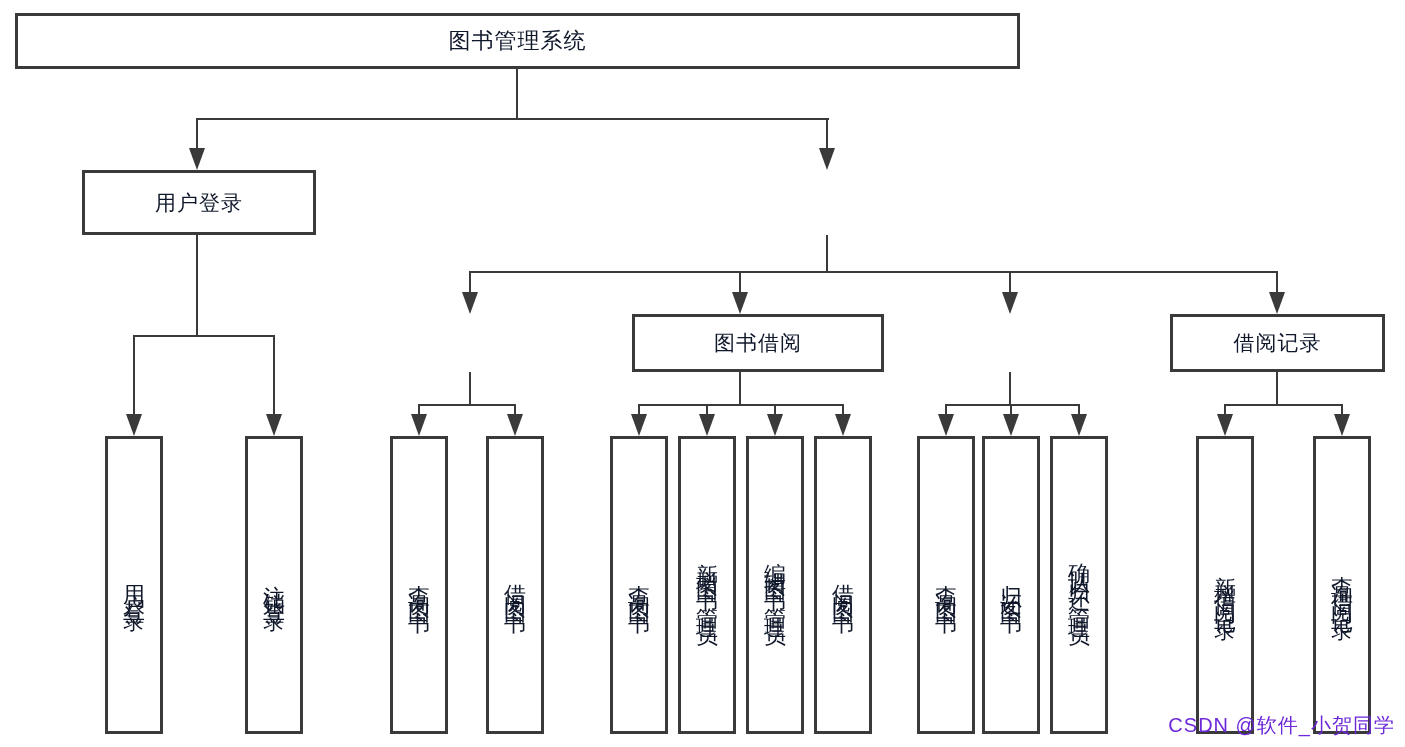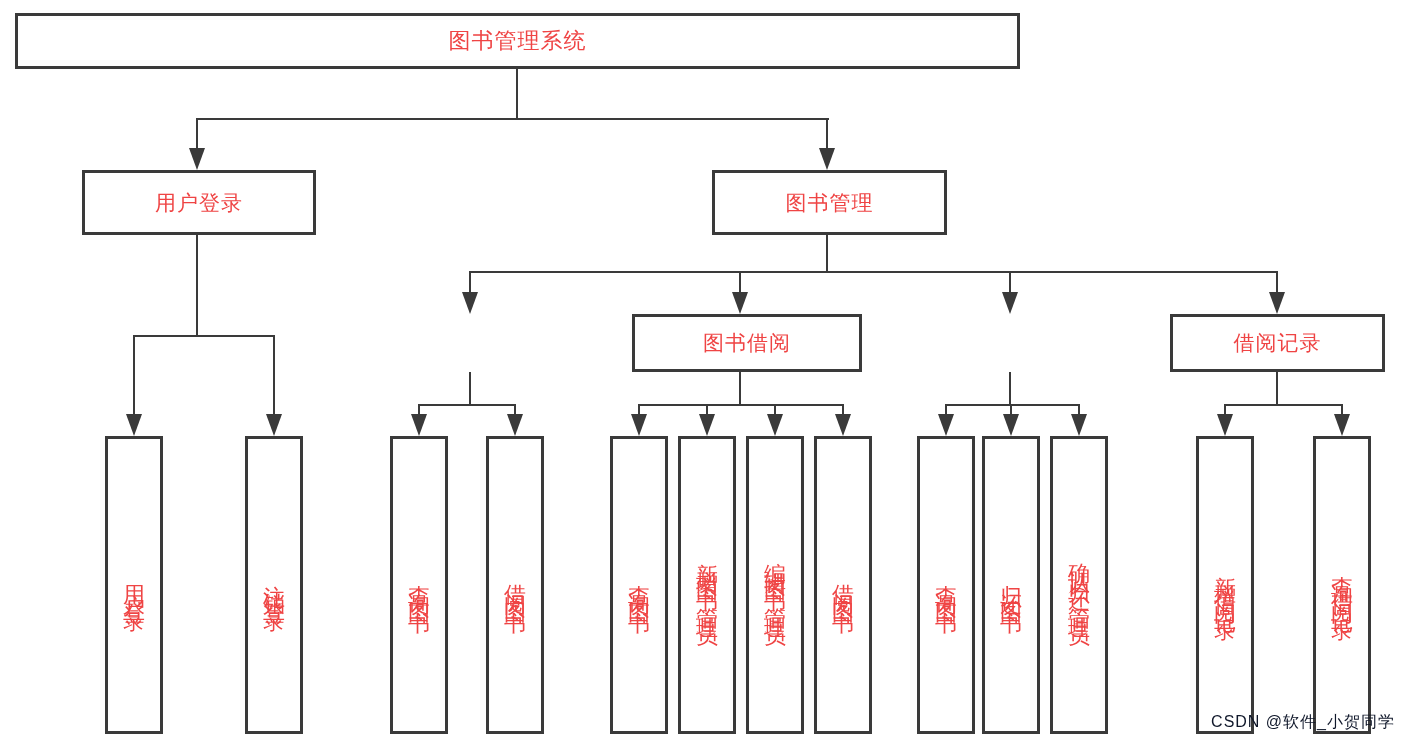--- a/index.html
+++ b/index.html
@@ -12,21 +12,21 @@
     overflow: hidden;
   }
   .box {
     position: absolute;
     box-sizing: border-box;
     border: 3px solid #3a3a3a;
     background: #ffffff;
     display: flex;
     align-items: center;
     justify-content: center;
-    color: #ef4444;
+    color: #0f172a;
   }
   .hbox { font-size: 21px; letter-spacing: 1px; }
   .root-box { font-size: 22px; }
   .vbox {
     writing-mode: vertical-rl;
     text-orientation: mixed;
     font-size: 22px;
     letter-spacing: 9px;
   }
   .vl { position: absolute; width: 2px; background: #3a3a3a; }
@@ -35,37 +35,36 @@
     position: absolute;
     width: 0; height: 0;
     border-left: 8px solid transparent;
     border-right: 8px solid transparent;
     border-top: 22px solid #3a3a3a;
   }
   .watermark {
     position: absolute;
     right: 10px;
     top: 712px;
-    font-size: 16px;
-    color: #0f172a;
+    font-size: 20px;
+    color: #6d28d9;
     letter-spacing: 1px;
     z-index: 5;
   }
 </style>
 </head>
 <body>
 
 <div id="canvas">
 
   <div class="box hbox root-box" style="left:15px;top:13px;width:1005px;height:56px">图书管理系统</div>
 
   <div class="box hbox" style="left:82px;top:170px;width:234px;height:65px">用户登录</div>
-  <div class="box hbox" style="left:712px;top:170px;width:235px;height:65px">图书管理</div>
 
-  <div class="box hbox" style="left:632px;top:314px;width:230px;height:58px">图书借阅</div>
+  <div class="box hbox" style="left:632px;top:314px;width:252px;height:58px">图书借阅</div>
   <div class="box hbox" style="left:1170px;top:314px;width:215px;height:58px">借阅记录</div>
 
   <div class="box vbox" style="left:105px;top:436px;width:58px;height:298px">用户登录</div>
   <div class="box vbox" style="left:245px;top:436px;width:58px;height:298px">注销登录</div>
 
   <div class="box vbox" style="left:390px;top:436px;width:58px;height:298px">查询图书</div>
   <div class="box vbox" style="left:486px;top:436px;width:58px;height:298px">借阅图书</div>
 
   <div class="box vbox" style="left:610px;top:436px;width:58px;height:298px">查询图书</div>
   <div class="box vbox" style="left:678px;top:436px;width:58px;height:298px">新增图书（管理员）</div>

